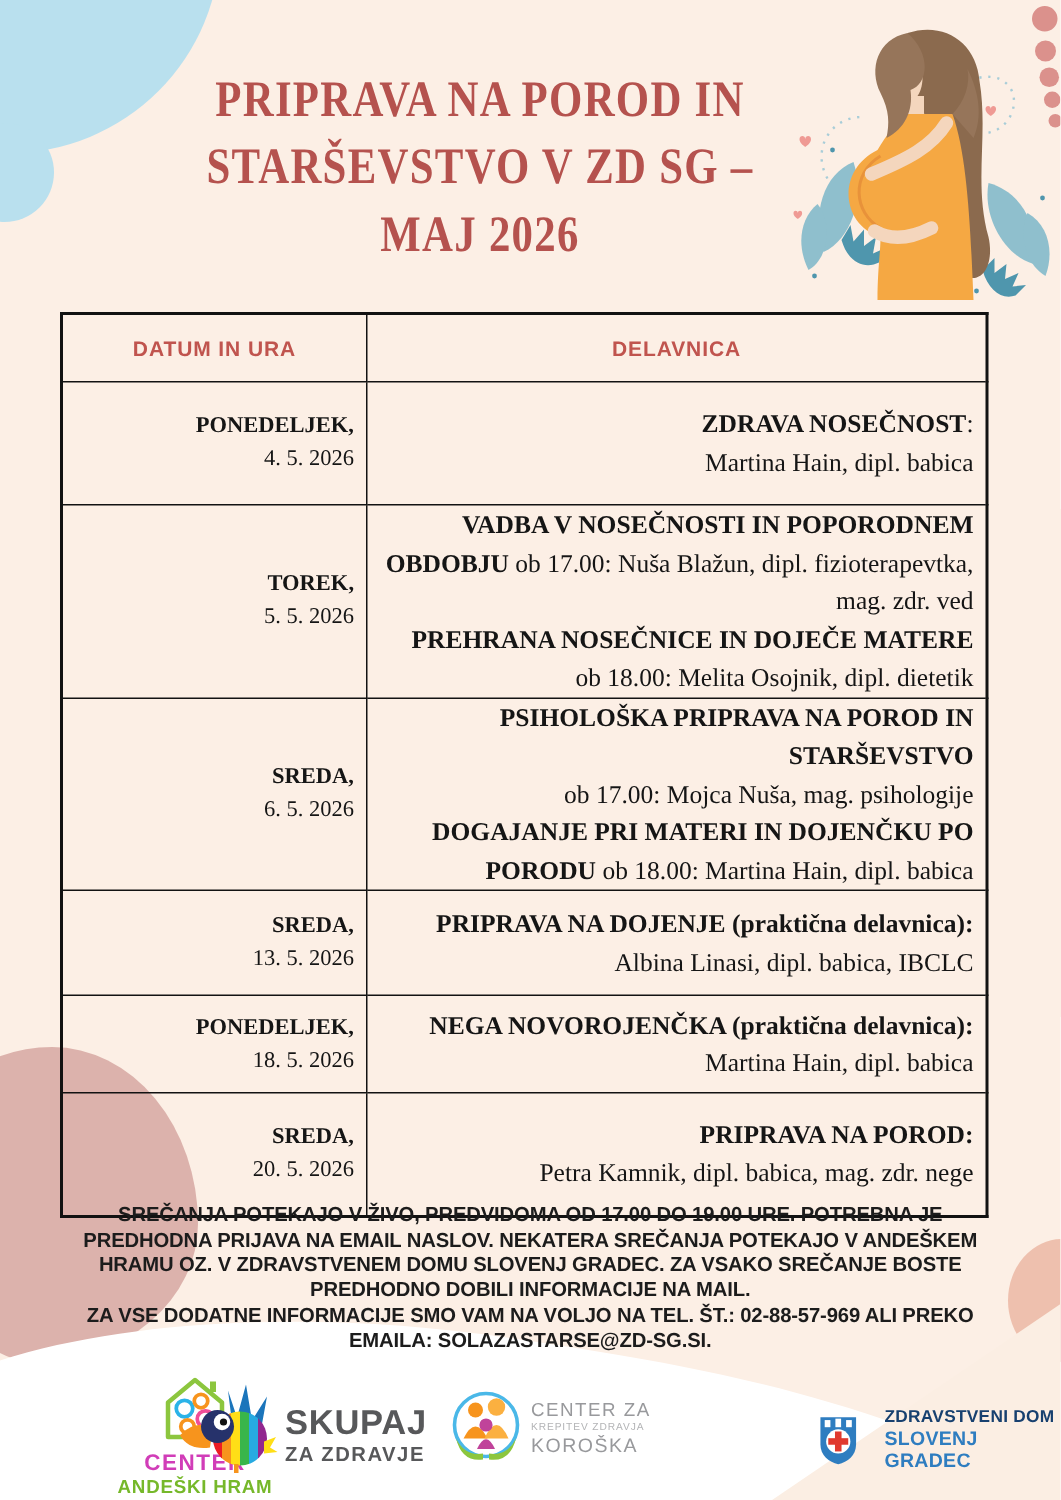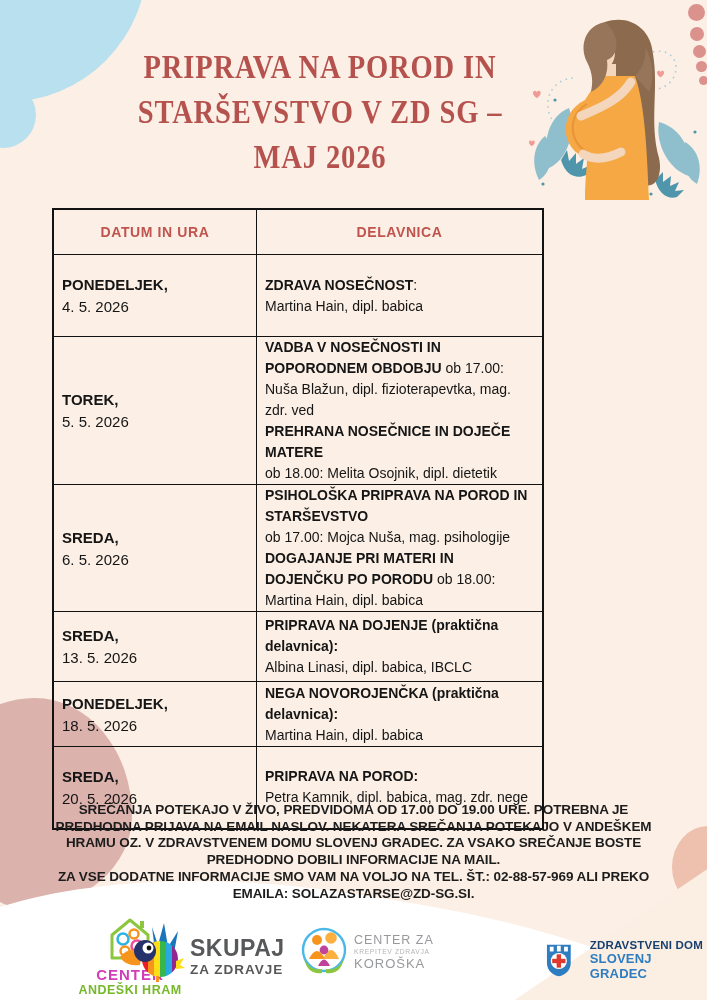--- a/index.html
+++ b/index.html
@@ -22,33 +22,33 @@
   .title{
     position:absolute; left:40px; top:44px; width:560px; z-index:2;
     text-align:center; color:#b5524e; font-family:"Liberation Serif", serif;
     font-weight:bold; font-size:34px; line-height:45px; letter-spacing:1px;
     transform:scaleX(.84); transform-origin:50% 0;
   }
   
   .illu{position:absolute; right:2px; top:12px; z-index:2;}
   
   table.schedule{
-    position:absolute; left:52px; top:208px; width:492px; z-index:2;
+    position:absolute; left:40px; top:208px; width:619px; z-index:2;
     border-collapse:collapse; background:transparent; table-layout:fixed;
     color:#151515;
   }
   table.schedule, table.schedule th, table.schedule td{border:2px solid #121212;}
   table.schedule th, table.schedule td{border-width:1.5px;}
   table.schedule{border:2.5px solid #121212;}
   th.col-date{width:200px;}
   th{height:42px; font-size:14px; letter-spacing:.6px; color:#c0544e; font-weight:bold; text-align:center;}
-  td{vertical-align:middle; text-align:left; padding:0 8px;}
+  td{vertical-align:middle; text-align:right; padding:0 8px;font-family:Liberation Serif, serif;}
   td .day{font-weight:bold; font-size:15px;}
   td .date{font-size:15px; margin-top:5px;}
-  td.workshop-cell{font-size:14px; line-height:1.5;}
+  td.workshop-cell{font-size:17px; line-height:1.5;}
   td.workshop-cell .b{font-weight:bold;}
   
   .footer{
     position:absolute; left:40px; top:802px; width:627px; z-index:2;
     text-align:center; font-size:13.5px; font-weight:bold; color:#1c1c1c;
     line-height:1.24; letter-spacing:-0.1px; white-space:pre-line;
   }
   
   .logos{position:absolute; left:0; top:913px; width:707px; height:87px; z-index:2;}
   .logo{position:absolute;}

